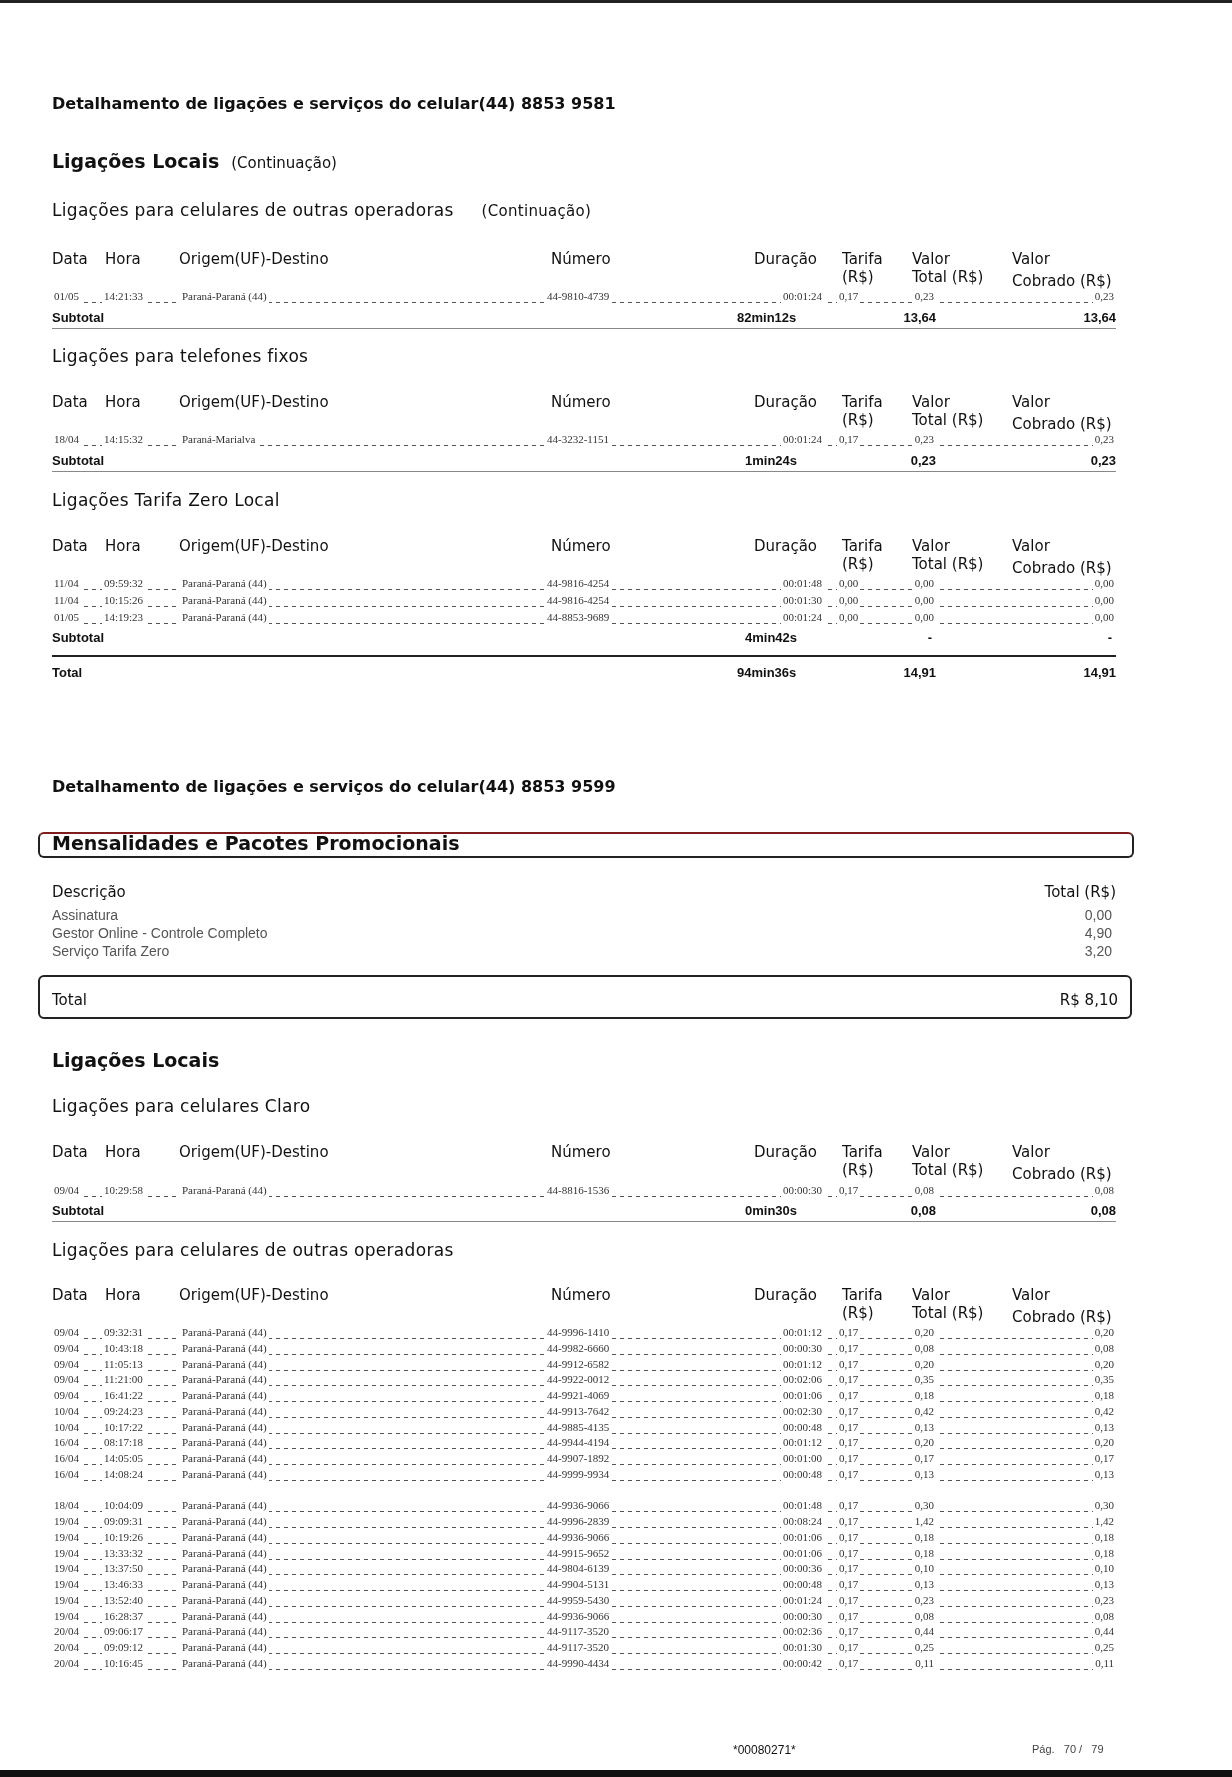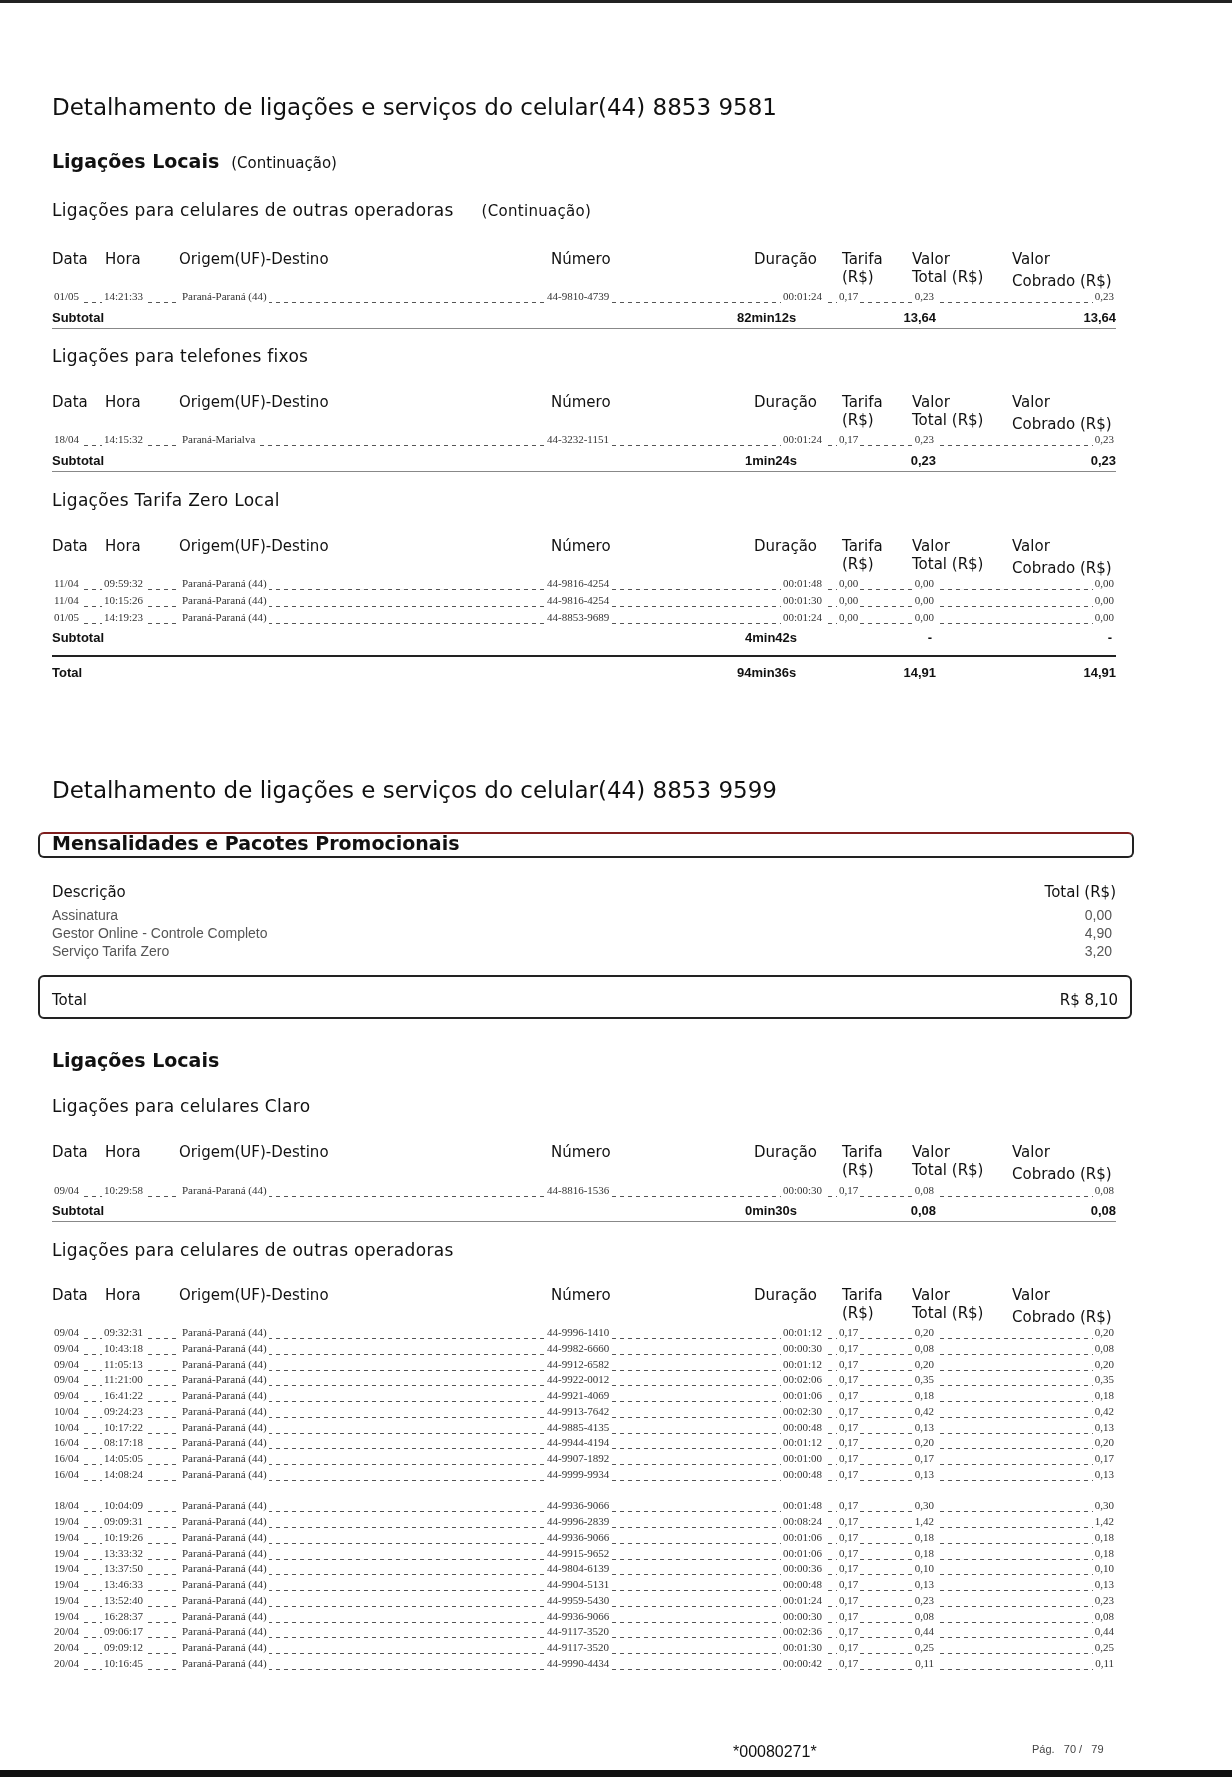--- a/index.html
+++ b/index.html
@@ -1,18 +1,18 @@
 <!DOCTYPE html>
 <html><head>
 <meta charset="utf-8">
 <style>
   html, body { margin:0; padding:0; background:#fff; }
   body { width:1232px; height:1777px; position:relative; overflow:hidden; font-family:"DejaVu Sans", sans-serif; color:#111; }
   .abs { position:absolute; }
-  .h1 { font-size:23px; font-weight:normal; left:52px; }
+  .h1 { font-size:16px; font-weight:bold; left:52px; }
   .h2 { font-size:19px; font-weight:600; left:52px; }
   .h2 .cont { font-size:15px; font-weight:normal; margin-left:12px; }
   .h3 { font-size:17px; left:52px; letter-spacing:0.3px; }
   .h3 .cont { font-size:15px; margin-left:28px; }
   .thead { position:absolute; left:52px; width:1064px; height:40px; font-size:15px; }
   .thead span { position:absolute; top:0; line-height:18px; }
   .row { position:absolute; left:52px; width:1064px; height:15px; font-family:"Liberation Serif", serif; font-size:11px; color:#333;
          background-image: linear-gradient(to right, #555 50%, transparent 50%); background-size:8px 1px; background-repeat:repeat-x; background-position:0 12px; }
   .row span { position:absolute; top:0; background:#fff; padding:0 2px; line-height:13px; }
   .c-date { left:0; }
@@ -431,18 +431,18 @@
       <span class="c-time">10:16:45</span>
       <span class="c-orig">Paraná-Paraná (44)</span>
       <span class="c-num">44-9990-4434</span>
       <span class="c-dur">00:00:42</span>
       <span class="c-tar">0,17</span>
       <span class="c-vt">0,11</span>
       <span class="c-vc">0,11</span>
     </div>
   </div>
 
-<div class="abs" style="left:733px; top:1743px; font-family:'Liberation Sans',sans-serif; font-size:16px;">*00080271*</div>
+<div class="abs" style="left:733px; top:1743px; font-family:'Liberation Sans',sans-serif; font-size:12px;">*00080271*</div>
 <div class="abs" style="left:1032px; top:1743px; font-family:'Liberation Sans',sans-serif; font-size:11px; color:#444;">
   <span>Pág.</span>&nbsp;&nbsp;&nbsp;<span>70 /</span>&nbsp;&nbsp;&nbsp;<span>79</span>
 </div>
 <div class="abs" style="left:0; top:1770px; width:1232px; height:7px; background:#111;"></div>
 <div class="abs" style="left:0; top:0; width:1232px; height:3px; background:#222;"></div>
 
 </body></html>

